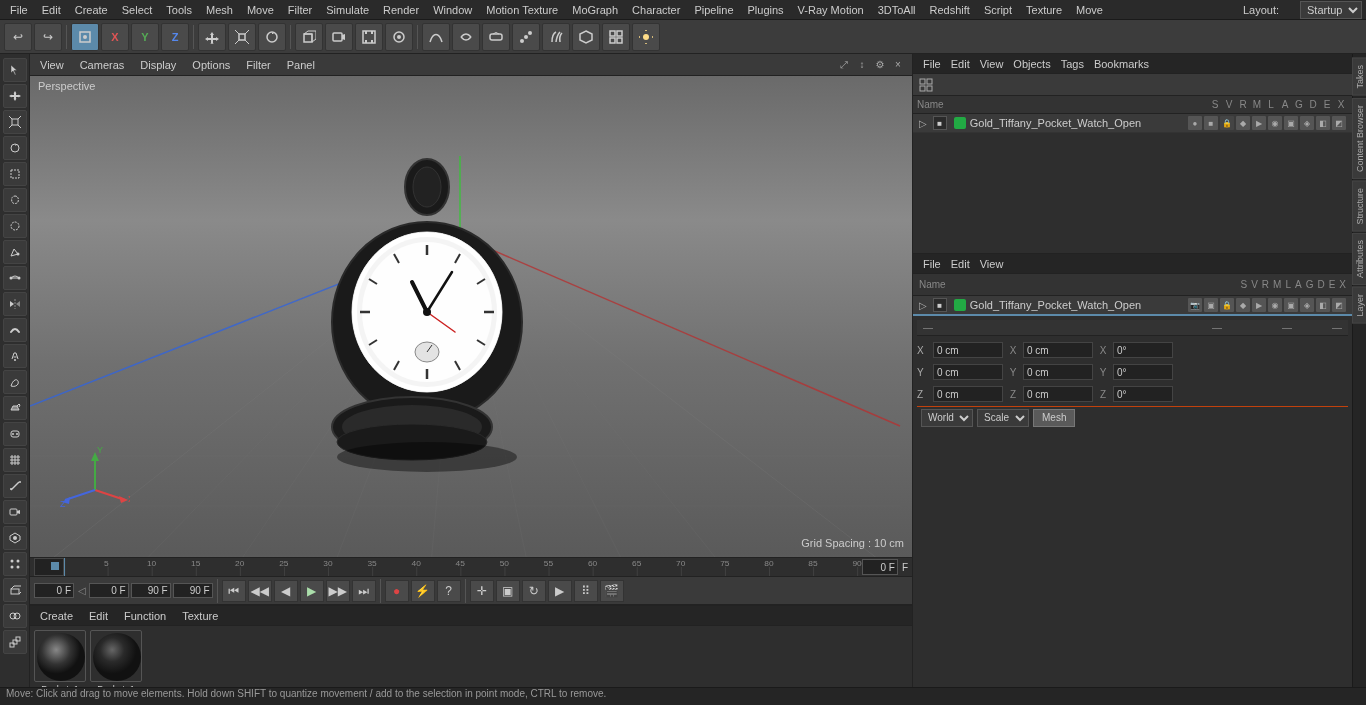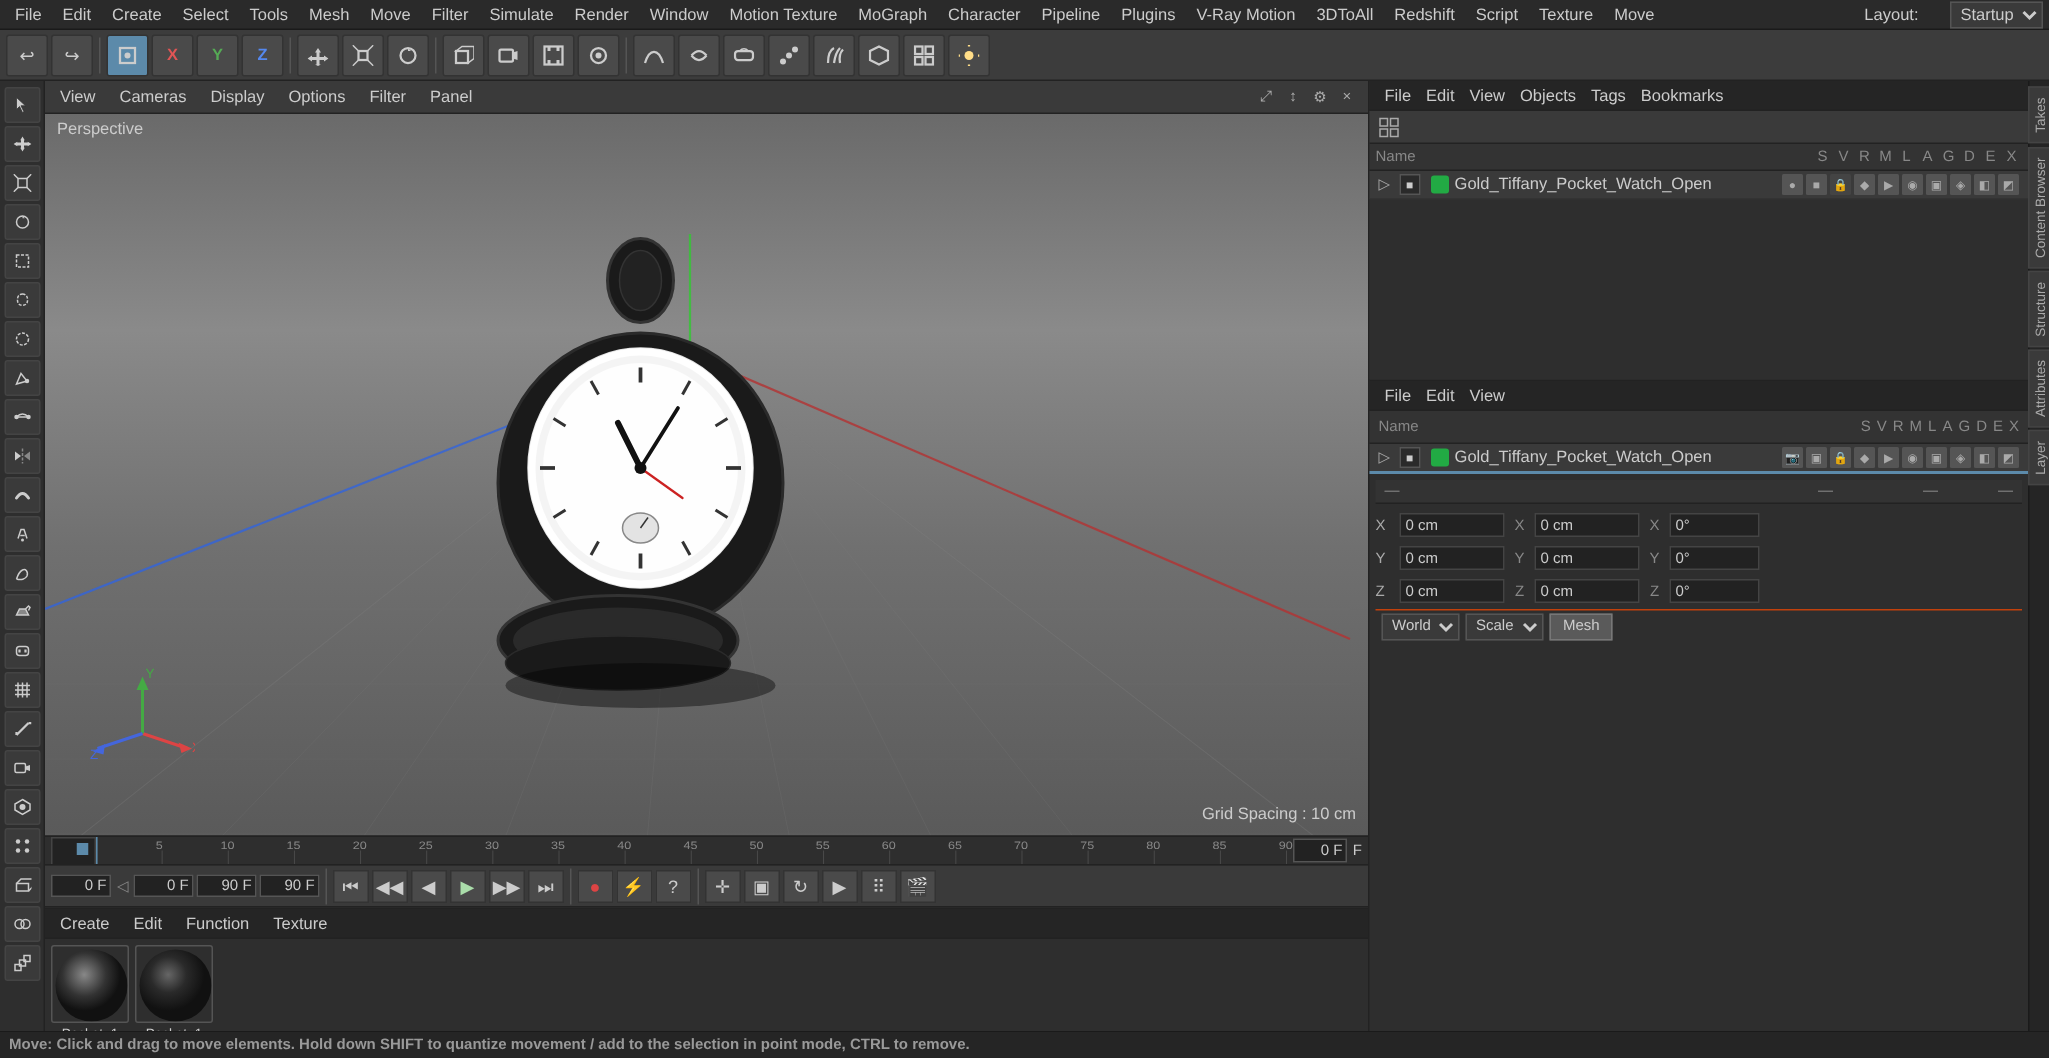--- a/index.html
+++ b/index.html
@@ -438,25 +438,24 @@
 
     
     #status-bar {
       position: fixed;
       bottom: 0;
       left: 0;
       right: 0;
       height: 18px;
       background: #252525;
       display: flex;
-      align-items: center;
+      align-items: flex-start;
       padding: 0 6px;
       border-top: 1px solid #1a1a1a;
       gap: 4px;
-      font-weight: bold;
     }
     .status-text {
       font-size: 10px;
       color: #999;
     }
 
     
     #transform-bar {
       display: flex;
       align-items: center;

